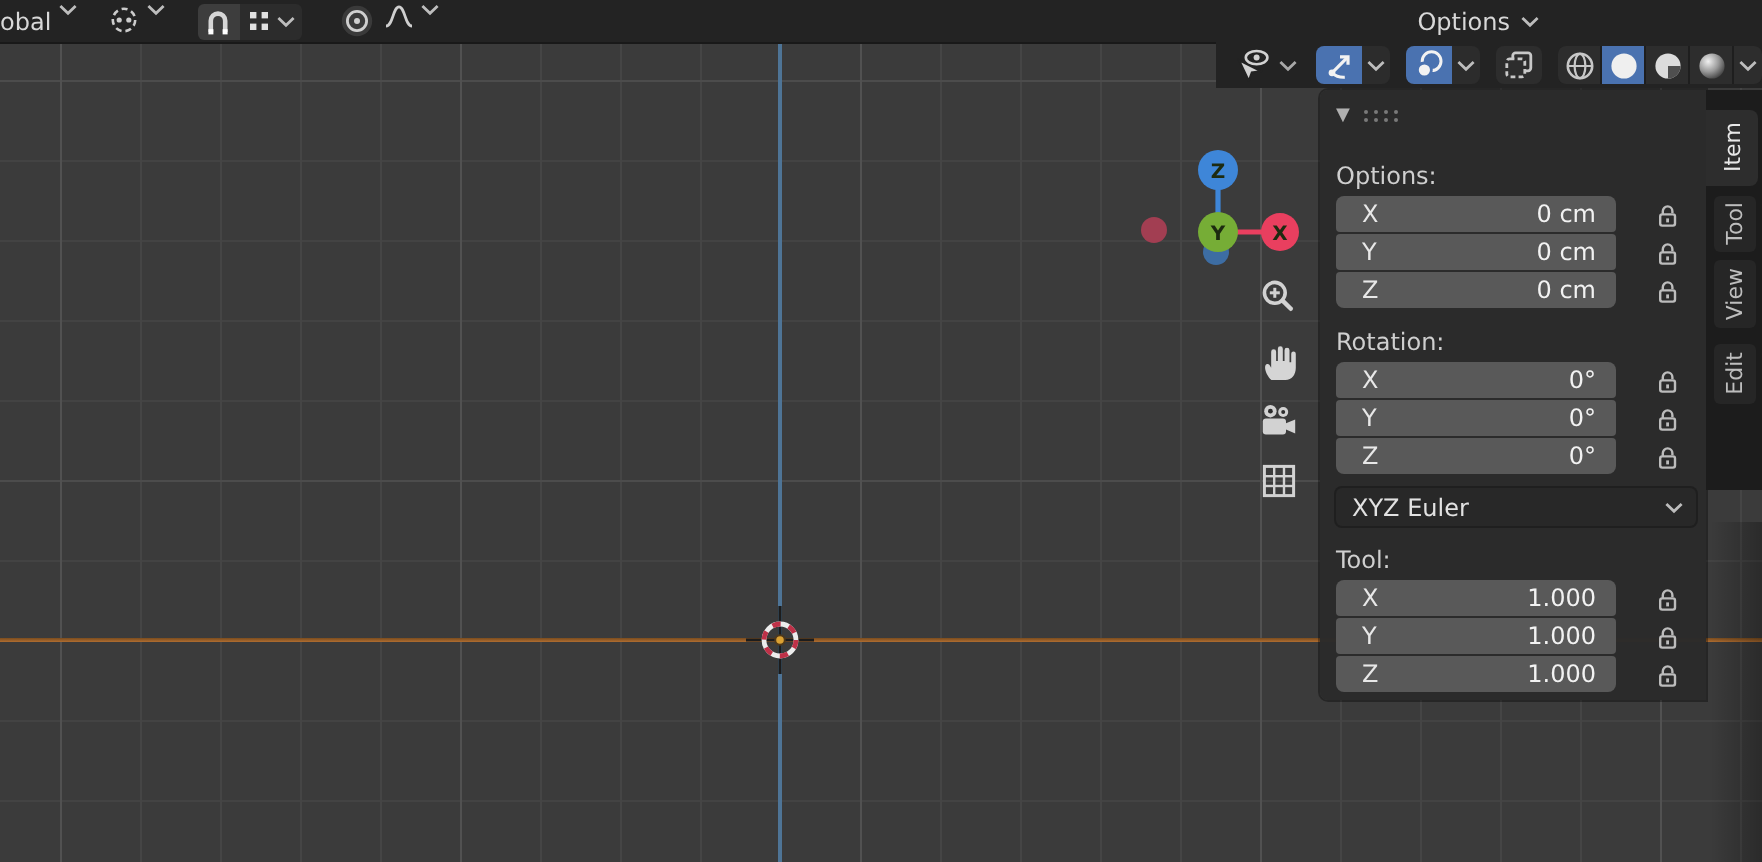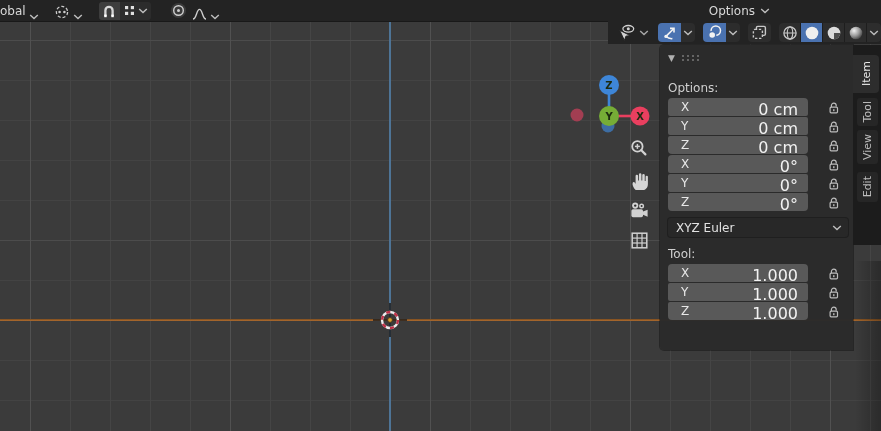--- a/index.html
+++ b/index.html
@@ -23,21 +23,21 @@
   .gizmo{position:absolute;left:563px;top:27px;width:96px;height:96px;}
   .gizmo circle.ball{cursor:pointer;}
   .gizmo text{font-family:"DejaVu Sans",sans-serif;font-size:10px;font-weight:bold;
               text-anchor:middle;fill:#1d2b10;}
   .navcol{position:absolute;left:624px;width:30px;height:30px;display:flex;
           align-items:center;justify-content:center;border-radius:15px;cursor:pointer;}
 
   
   .topbar{position:absolute;left:0;top:0;right:0;height:21px;background:#232323;
           border-bottom:1px solid #191919;display:flex;align-items:center;color:#d4d4d4;}
-  .tb-item{display:flex;align-items:flex-end;gap:3px;height:18px;cursor:pointer;}
+  .tb-item{display:flex;align-items:flex-start;gap:3px;height:18px;cursor:pointer;}
   .tb-text{font-size:12px;color:#d8d8d8;line-height:18px;}
   .chev{display:block;}
   .magnet-btn{display:flex;align-items:center;justify-content:center;width:21px;height:18px;
               background:#3d3d3d;border-radius:3px 0 0 3px;cursor:pointer;}
   .snap-right{display:flex;align-items:center;gap:2px;height:18px;padding:0 3px;
               background:#2c2c2c;border-radius:0 3px 3px 0;cursor:pointer;}
   .prop-circ{display:flex;align-items:center;justify-content:center;width:20px;height:18px;cursor:pointer;}
   .options{margin-left:auto;margin-right:107px;display:flex;align-items:center;gap:5px;
            height:18px;padding:0 4px;border-radius:3px;cursor:pointer;}
 
@@ -62,21 +62,21 @@
   .np-head{display:flex;align-items:center;height:26px;padding:0 8px;cursor:pointer;}
   .np-tri{color:#b0b0b0;font-size:9px;margin-right:6px;}
   .np-title{color:#eaeaea;font-size:13px;flex:1;}
   .np-label{margin:10px 0 3px 8px;font-size:12px;color:#cfcfcf;}
   .row{display:flex;align-items:center;margin:0 0 1px 8px;height:18px;}
   .field{position:relative;width:140px;height:18px;background:#595959;cursor:ew-resize;
          border-radius:2px;}
   .rows .row:first-child .field{border-radius:4px 4px 2px 2px;}
   .rows .row:last-child  .field{border-radius:2px 2px 4px 4px;}
   .f-axis{position:absolute;left:13px;top:2px;font-size:12px;color:#e8e8e8;}
-  .f-val{position:absolute;right:10px;top:2px;font-size:16px;color:#f2f2f2;}
+  .f-val{position:absolute;right:10px;top:2px;font-size:12px;color:#f2f2f2;}
   .lock{margin-left:19px;display:flex;cursor:pointer;}
   .dropdown{display:flex;align-items:center;margin:7px 0 0 8px;width:180px;height:19px;
             background:#282828;border-radius:3px;cursor:pointer;box-shadow:0 0 0 1px #1f1f1f;}
   .dd-text{flex:1;padding-left:8px;font-size:12px;color:#e2e2e2;}
   .dd-chev{padding-right:6px;display:flex;}
 
   
   .tabband{position:absolute;right:0;top:45px;width:28px;height:200px;background:#1c1c1c;}
   .tab{position:absolute;display:flex;align-items:center;justify-content:center;cursor:pointer;}
   .tab span{writing-mode:vertical-rl;transform:rotate(180deg);font-size:11px;color:#bdbdbd;}
@@ -360,20 +360,21 @@
         <span class="lock">
           <svg width="13" height="13" viewBox="0 0 13 13">
               <path d="M4.4 6.2 V4.6 a2.4 2.4 0 0 1 4.8 0 V5.5" fill="none" stroke="#bcbcbc" stroke-width="1.2"></path>
               <rect x="3.1" y="6.2" width="7.4" height="5.6" rx="1" fill="none" stroke="#bcbcbc" stroke-width="1.2"></rect>
               <rect x="6.1" y="8.2" width="1.4" height="2" fill="#bcbcbc"></rect>
             </svg>
         </span>
       </div>
     </div>
 
+    <div class="np-label">Rotation:</div>
     <div class="rows">
       <div class="row">
         <div class="field">
           <span class="f-axis">X</span>
           <span class="f-val">0°</span>
         </div>
         <span class="lock">
           <svg width="13" height="13" viewBox="0 0 13 13">
               <path d="M4.4 6.2 V4.6 a2.4 2.4 0 0 1 4.8 0 V5.5" fill="none" stroke="#bcbcbc" stroke-width="1.2"></path>
               <rect x="3.1" y="6.2" width="7.4" height="5.6" rx="1" fill="none" stroke="#bcbcbc" stroke-width="1.2"></rect>

